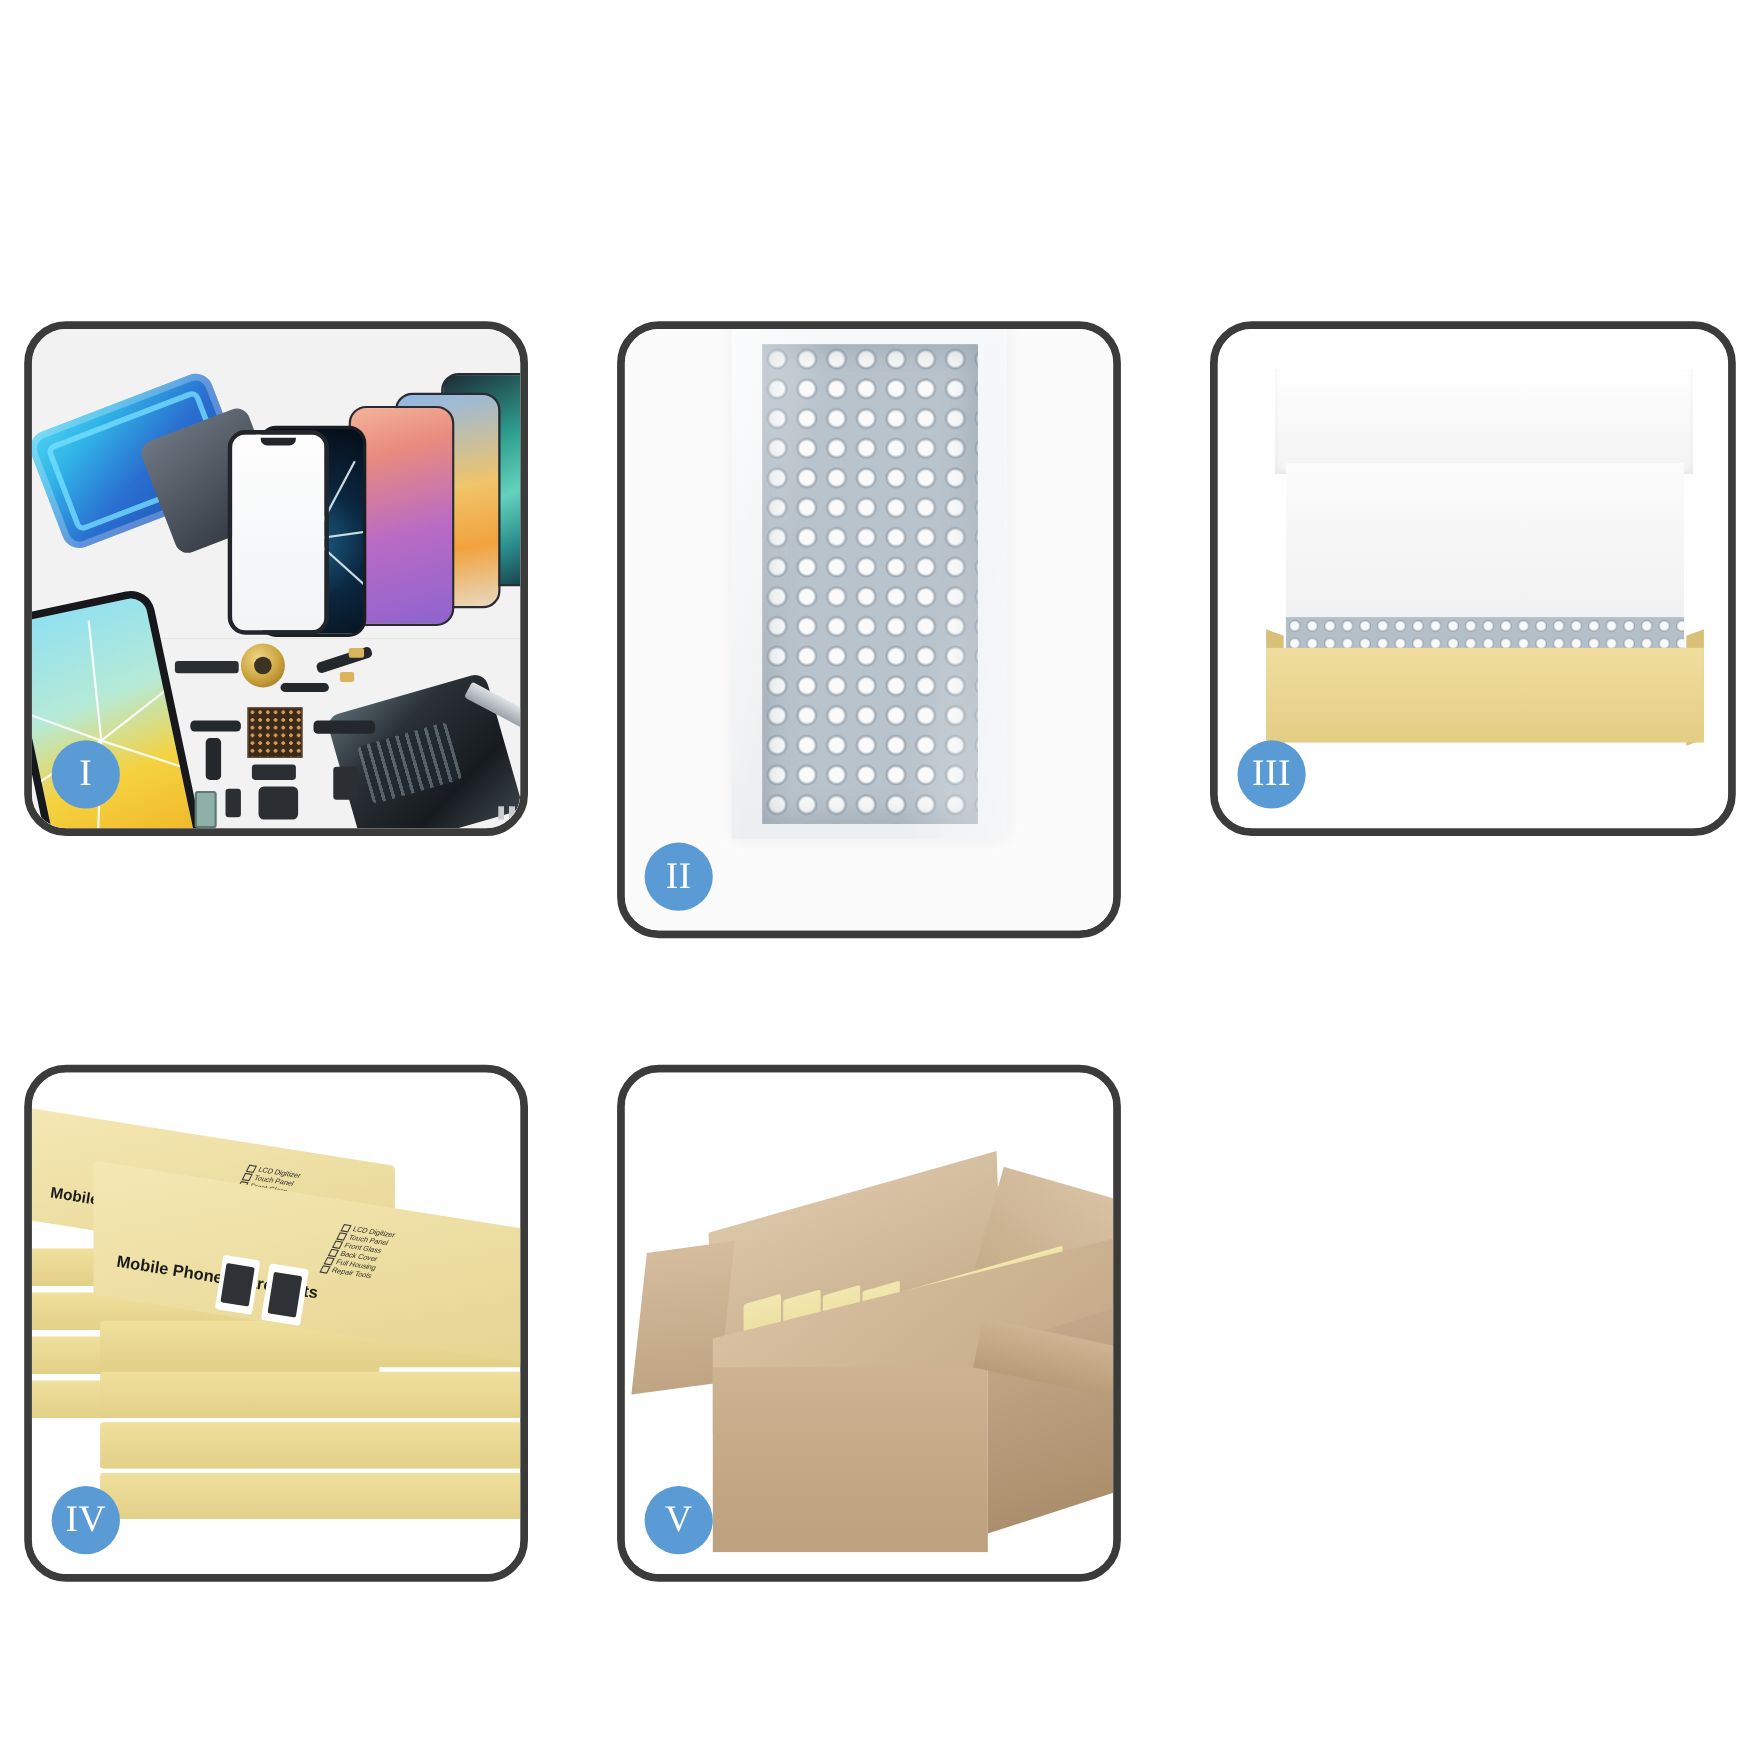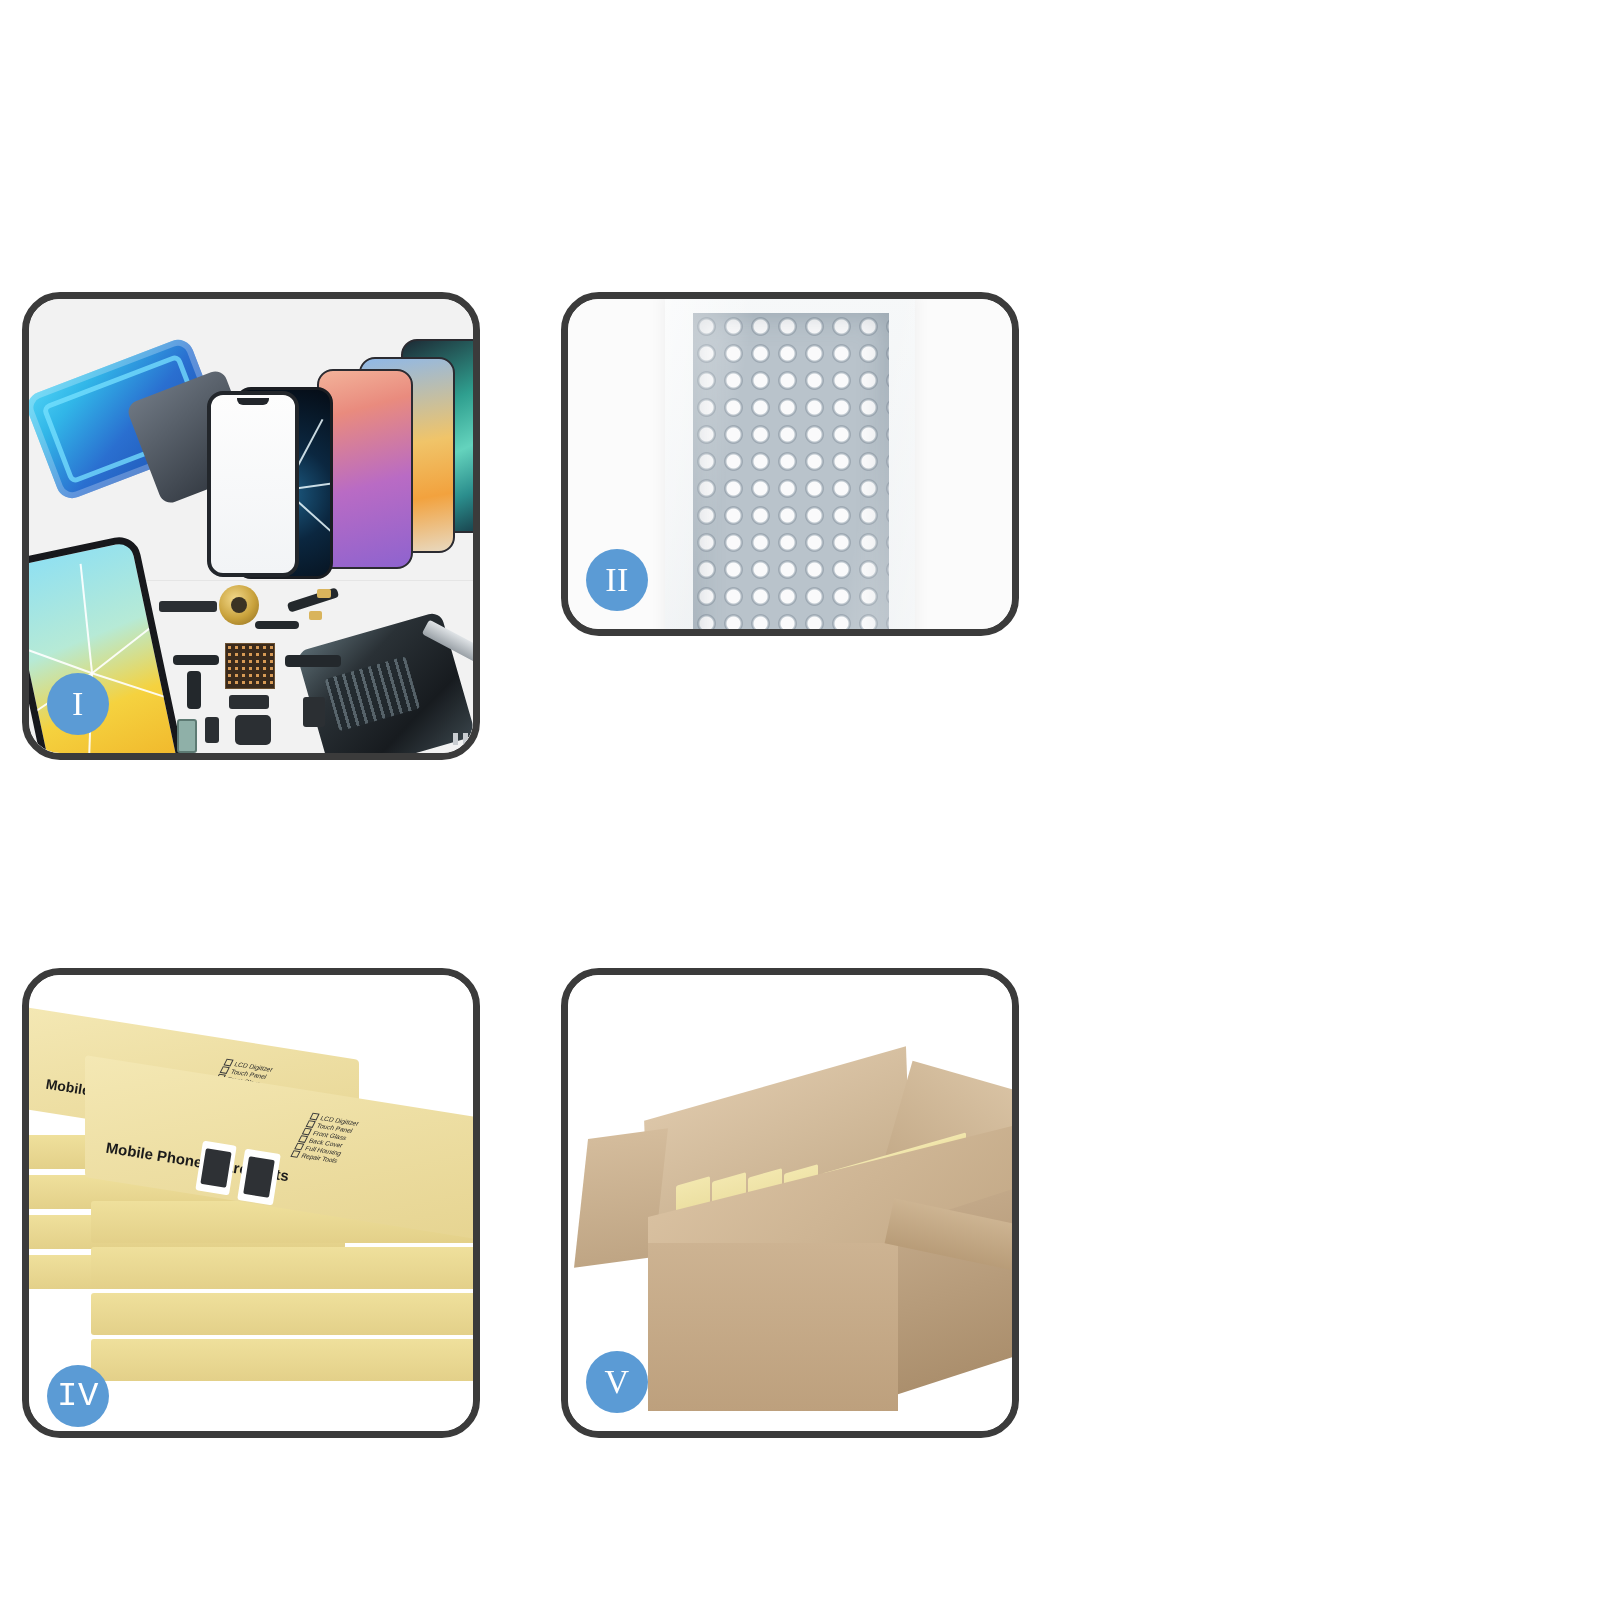--- a/index.html
+++ b/index.html
@@ -327,31 +327,43 @@
         <div class="chip" style="left:176px;top:418px;width:14px;height:26px;"></div>
         <div class="chip" style="left:206px;top:416px;width:36px;height:30px;border-radius:5px;"></div>
         <div class="chip" style="left:274px;top:398px;width:22px;height:30px;"></div>
         <div class="simtray"></div>
         <div class="tweezer"></div>
         <div class="screws"></div>
       </div>
       <div class="badge" style="left:18px;bottom:18px;">I</div>
     </div>
 
-    <div class="panel" style="left:561px;top:292px;width:458px;height:344px;">
+    <div class="panel" style="left:561px;top:292px;width:458px;height:561px;">
       <div class="stage">
         <div class="p2bg"></div>
         <div class="wrap">
           <div class="bubbles"></div>
           <div class="wrapsheen"></div>
         </div>
       </div>
       <div class="badge" style="left:18px;bottom:18px;">II</div>
     </div>
 
+    <div class="panel" style="left:1100px;top:292px;width:478px;height:468px;">
+      <div class="stage">
+        <div class="p3bg"></div>
+        <div class="lidflap"></div>
+        <div class="lidback"></div>
+        <div class="innerpad"></div>
+        <div class="boxlipL"></div>
+        <div class="boxlipR"></div>
+        <div class="boxfront3"></div>
+      </div>
+      <div class="badge" style="left:18px;bottom:18px;">III</div>
+    </div>
 
     <div class="panel" style="left:22px;top:968px;width:458px;height:470px;">
       <div class="stage">
         <div class="p4bg"></div>
 
         <div class="gbox" style="left:-4px;top:160px;width:320px;height:34px;border-radius:3px;"></div>
         <div class="gbox" style="left:-4px;top:200px;width:320px;height:34px;border-radius:3px;"></div>
         <div class="gbox" style="left:-4px;top:240px;width:320px;height:34px;border-radius:3px;"></div>
         <div class="gbox" style="left:-4px;top:280px;width:320px;height:34px;border-radius:3px;"></div>
 
@@ -423,21 +435,21 @@
           <div class="checkrow">
               <span class="cbox"></span>
               <span class="ctext">Full Housing</span>
             </div>
           <div class="checkrow">
               <span class="cbox"></span>
               <span class="ctext">Repair Tools</span>
             </div>
         </div>
       </div>
-      <div class="badge" style="left:18px;bottom:4px;font-family:Liberation Mono, monospace;">IV</div>
+      <div class="badge" style="left:18px;bottom:18px;">IV</div>
     </div>
 
     <div class="panel" style="left:561px;top:968px;width:458px;height:470px;">
       <div class="stage">
         <div class="p5bg"></div>
         <div class="flapBack"></div>
         <div class="flapLeft"></div>
         <div class="flapRight"></div>
 
         <div class="goldrow" style="left:108px;top:206px;width:34px;height:80px;transform:skewY(-16deg);border-radius:2px;"></div>

